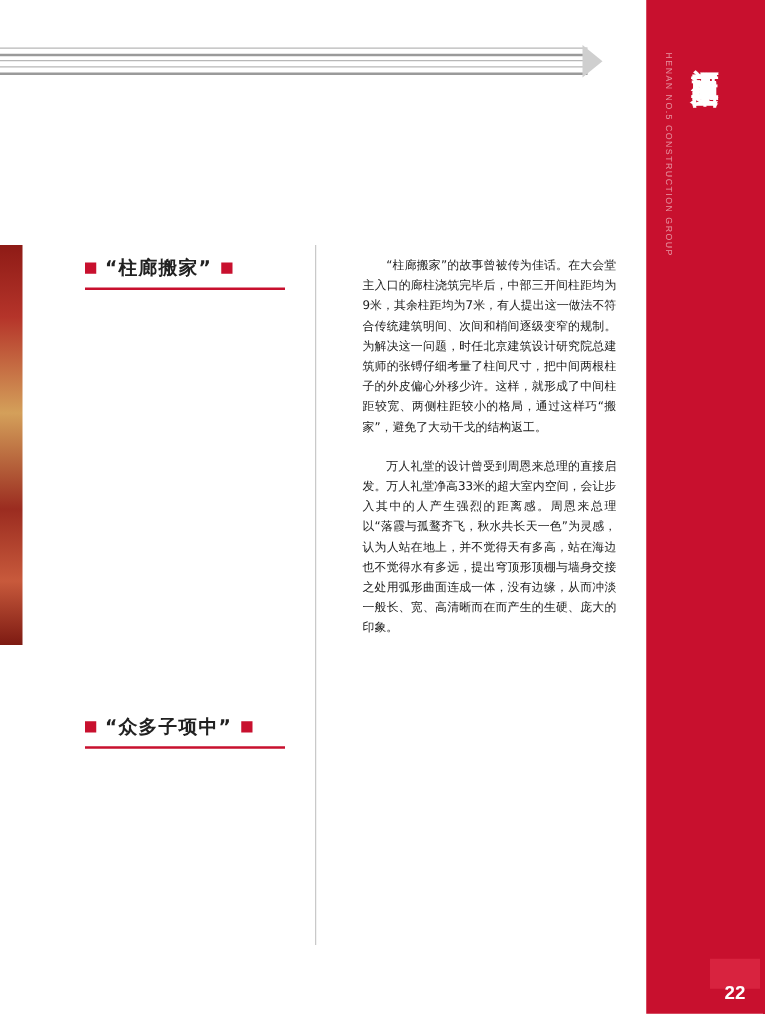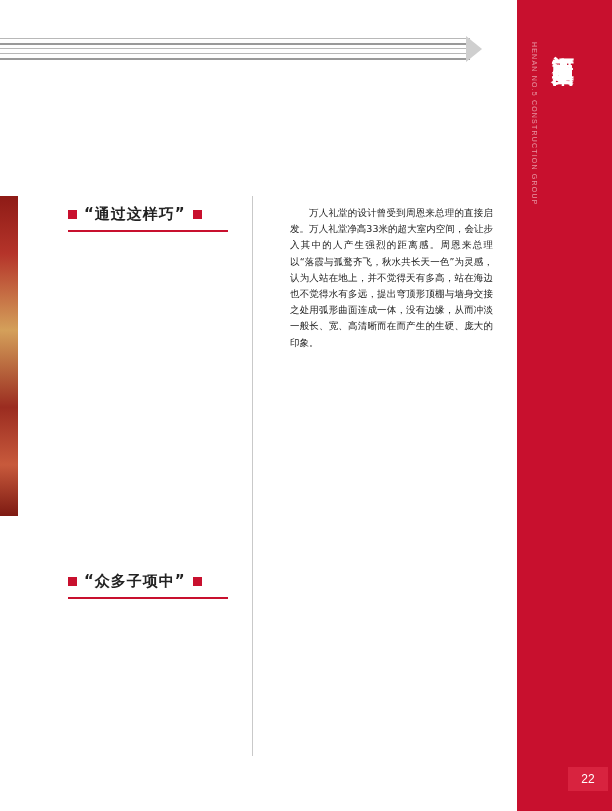--- a/index.html
+++ b/index.html
@@ -162,42 +162,43 @@
   .para {
     font-size: 9.5px;
     line-height: 16.2px;
     color: #1a1a1a;
     text-align: justify;
     text-justify: inter-ideograph;
     text-indent: 2em;
     margin: 0 0 0 0;
     font-family: "DejaVu Sans", sans-serif;
   }
-  .para + .para { margin-top: 4px; }
+  .para + .para { margin-top: 15px; }
 
   .para-group-2 {
     position: absolute;
     left: 290px;
     top: 572px;
     width: 203px;
   }
 
   
   .page-number {
     position: absolute;
     right: 10px;
-    bottom: 22px;
+    bottom: 7px;
     width: 28px;
     height: 20px;
     color: #ffffff;
-    font-size: 12px;
+    font-size: 15px;
     font-family: "Liberation Sans", sans-serif;
     display: flex;
     align-items: center;
     justify-content: center;
+    font-weight: bold;
   }
   .page-number-bg {
     position: absolute;
     right: 4px;
     bottom: 20px;
     width: 40px;
     height: 24px;
     background: #d8233f;
   }
 </style>
@@ -220,27 +221,28 @@
     <div class="brand-vertical-en">HENAN NO.5 CONSTRUCTION GROUP</div>
   </div>
 
   <div class="photo-strip"></div>
 
   <div class="col-divider"></div>
 
   <div class="col-left heading-block">
     <div class="heading-row">
       <span class="sq"></span>
-      <span class="heading-text">“通过这样巧”</span>
+      <span class="heading-text">“柱廊搬家”</span>
       <span class="sq"></span>
     </div>
     <div class="heading-rule"></div>
   </div>
 
   <div class="col-right">
+    <p class="para">“柱廊搬家”的故事曾被传为佳话。在大会堂主入口的廊柱浇筑完毕后，中部三开间柱距均为9米，其余柱距均为7米，有人提出这一做法不符合传统建筑明间、次间和梢间逐级变窄的规制。为解决这一问题，时任北京建筑设计研究院总建筑师的张镈仔细考量了柱间尺寸，把中间两根柱子的外皮偏心外移少许。这样，就形成了中间柱距较宽、两侧柱距较小的格局，通过这样巧“搬家”，避免了大动干戈的结构返工。</p>
     <p class="para">万人礼堂的设计曾受到周恩来总理的直接启发。万人礼堂净高33米的超大室内空间，会让步入其中的人产生强烈的距离感。周恩来总理以“落霞与孤鹜齐飞，秋水共长天一色”为灵感，认为人站在地上，并不觉得天有多高，站在海边也不觉得水有多远，提出穹顶形顶棚与墙身交接之处用弧形曲面连成一体，没有边缘，从而冲淡一般长、宽、高清晰而在而产生的生硬、庞大的印象。</p>
   </div>
 
   <div class="heading-2 heading-block">
     <div class="heading-row">
       <span class="sq"></span>
       <span class="heading-text">“众多子项中”</span>
       <span class="sq"></span>
     </div>
     <div class="heading-rule"></div>

